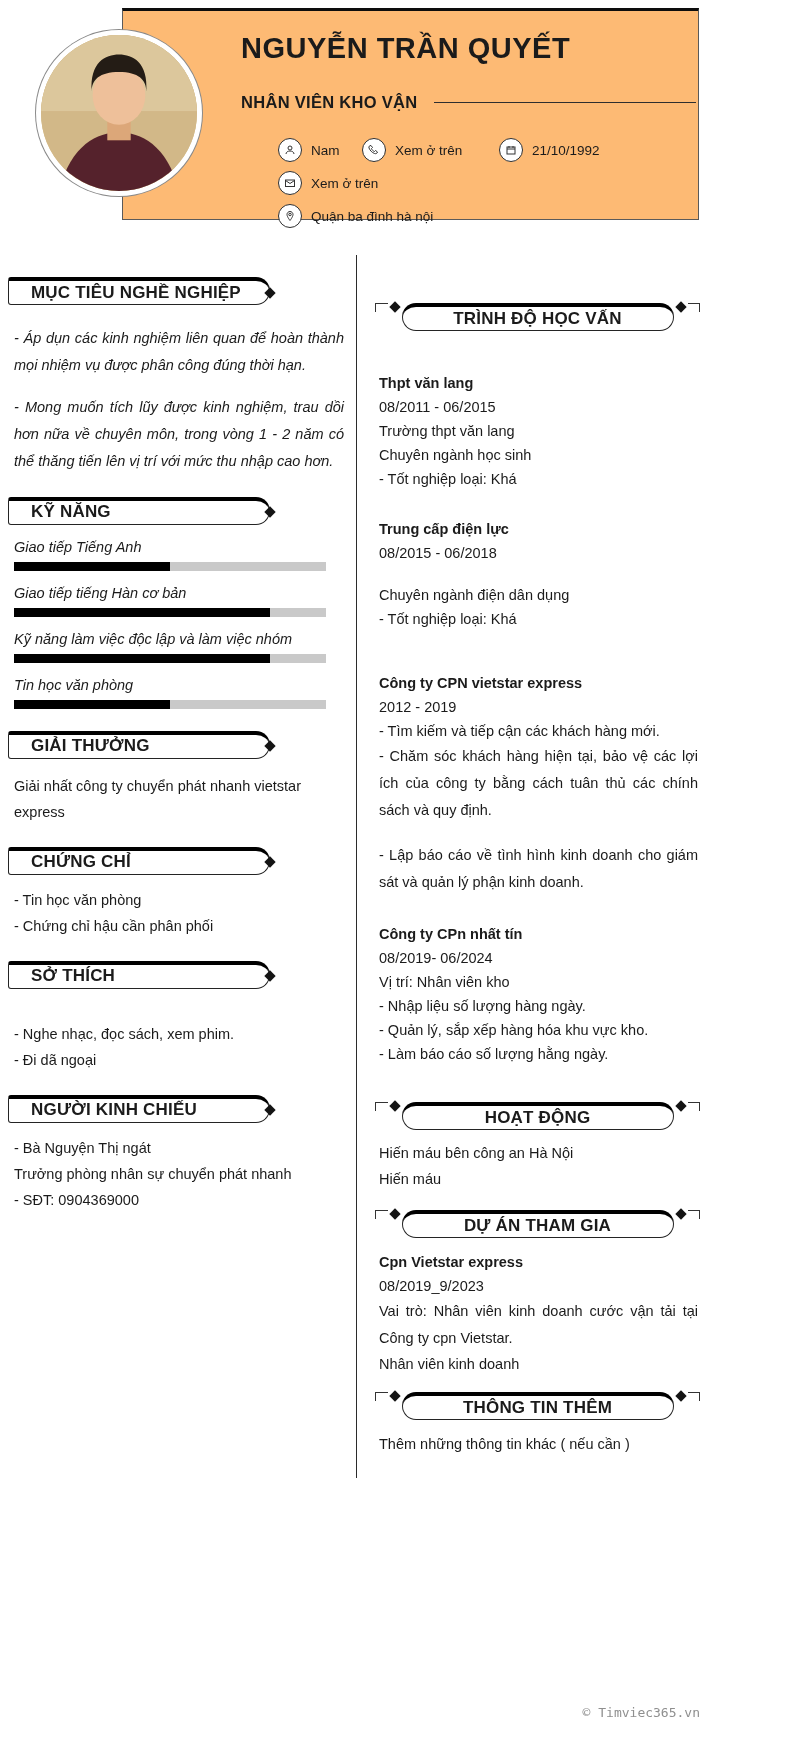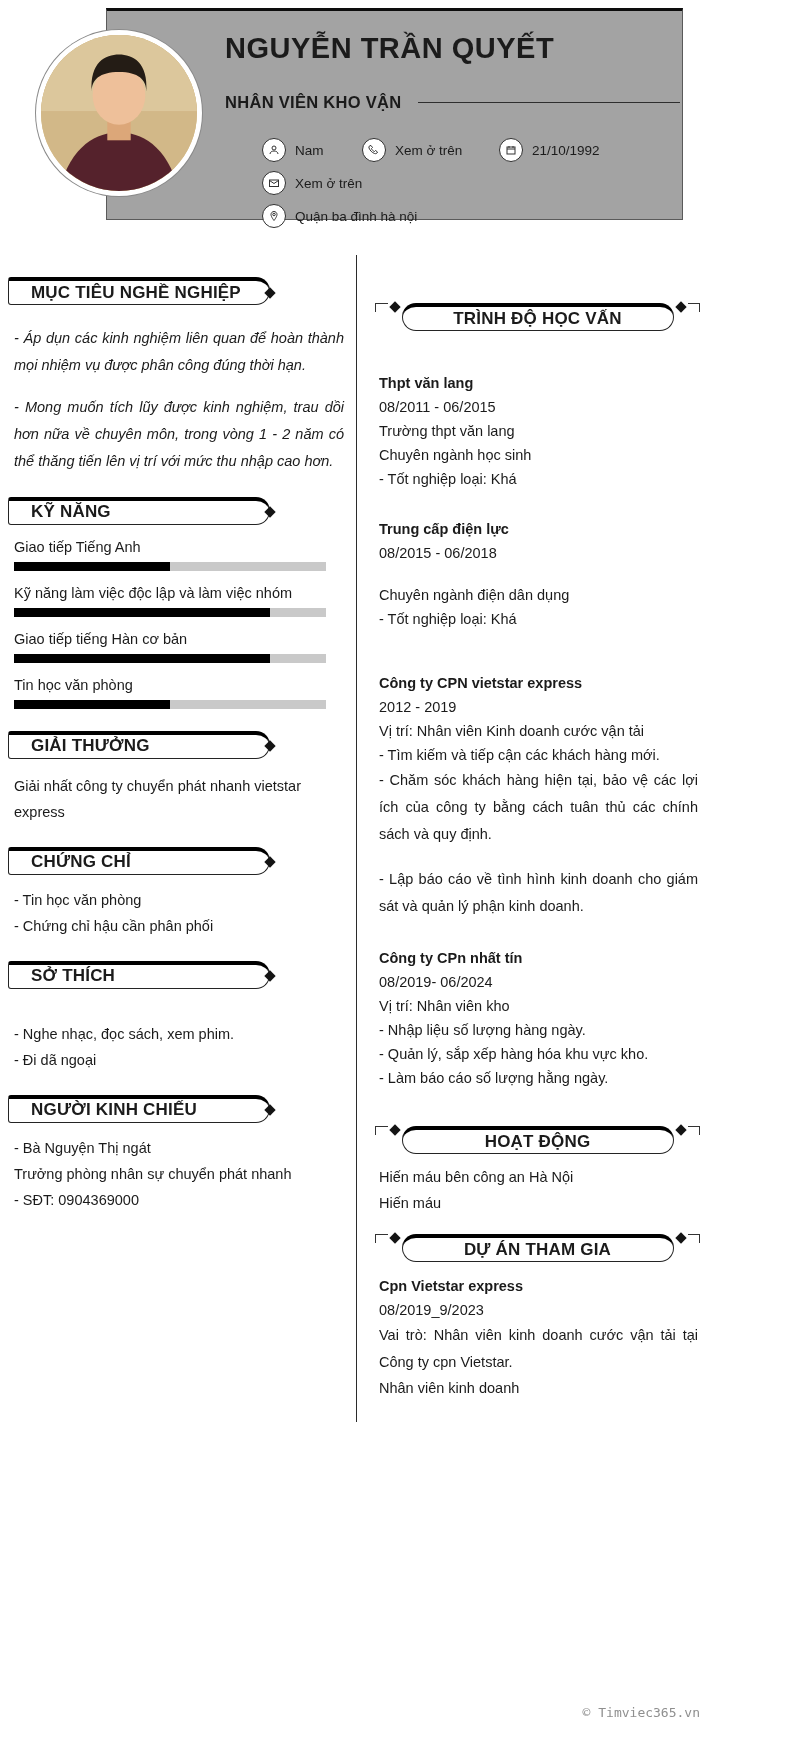--- a/index.html
+++ b/index.html
@@ -2,31 +2,31 @@
 <html lang="vi"><head>
 <meta charset="utf-8">
 <title>CV</title>
 <style>
   html,body{margin:0;padding:0;}
   body{width:800px;background:#ffffff;font-family:"Liberation Sans",sans-serif;color:#1b1b1b;}
   .page{position:relative;width:800px;height:1740px;background:#fff;overflow:hidden;}
 
   
   .cv-header{position:relative;height:255px;}
-  .header-box{position:absolute;left:106px;top:8px;width:575px;height:208px;border:1px solid #5a5a5a;border-top:3px solid #0d0d0d;background:#a3a3a3;}
+  .header-box{position:absolute;left:122px;top:8px;width:575px;height:208px;border:1px solid #5a5a5a;border-top:3px solid #0d0d0d;background:#fdba74;}
   .photo{position:absolute;left:36px;top:30px;width:156px;height:156px;border-radius:50%;border:5px solid #fff;box-shadow:0 0 0 1px #8a8a8a;overflow:hidden;background:#d6bc87;z-index:2;}
   .photo svg{display:block;width:100%;height:100%;}
   .name{margin:20px 0 0 118px;font-size:29px;line-height:34px;font-weight:bold;letter-spacing:.5px;}
   .title-row{display:flex;align-items:center;margin:14px 0 0 118px;padding-right:2px;}
   .job-title{font-size:16.5px;font-weight:bold;letter-spacing:.3px;}
   .title-rule{flex:1;height:1px;background:#2e2e2e;margin-left:16px;}
   .contacts{margin:13px 0 0 155px;}
   .contact-row{display:flex;align-items:center;margin-bottom:9px;}
   .contact-item{display:flex;align-items:center;}
-  .contact-item.w1{width:100px;}
+  .contact-item.w1{width:84px;}
   .contact-item.w2{width:137px;}
   .cicon{width:22px;height:22px;border:1px solid #2f2f2f;border-radius:50%;display:inline-flex;align-items:center;justify-content:center;flex:none;background:#fff;}
   .cicon svg{width:12px;height:12px;}
   .clabel{margin-left:9px;font-size:13.5px;white-space:nowrap;}
 
   
   .columns{display:flex;align-items:stretch;}
   .col-left{width:356px;flex:none;padding:0 10px 30px 8px;box-sizing:border-box;}
   .divider{width:1px;flex:none;background:#2b2b2b;}
   .col-right{flex:1;padding:0 100px 22px 18px;box-sizing:border-box;}
@@ -38,21 +38,21 @@
   
   .rhead{display:flex;}
   .rhead .tick{width:1px;height:9px;background:#333;flex:none;}
   .rhead .hline{flex:1;height:1px;background:#333;}
   .rhead .dm{width:8px;height:8px;background:#141414;transform:rotate(45deg);flex:none;margin:0 3px;}
   .rhead .pill{flex:none;width:272px;height:28px;border:1px solid #242424;border-top:4px solid #000;border-radius:14px;display:flex;align-items:center;justify-content:center;box-sizing:border-box;font-size:17px;font-weight:bold;letter-spacing:.2px;background:#fff;}
 
   
   .para{font-size:14.5px;line-height:27px;text-align:justify;padding:0 2px 0 6px;}
   .objective-text{margin-top:20px;font-style:italic;}
-  .skills-list{margin-top:4px;}
+  .skills-list{margin-top:4px;font-style:italic;}
   .skill{margin-top:13px;padding-left:6px;}
   .skill-label{font-size:14.5px;line-height:18px;}
   .skill-bar{margin-top:6px;width:312px;height:9px;background:#c9c9c9;}
   .skill-fill{height:100%;background:#000;}
   .lines{margin-top:12px;}
   .ln{font-size:14.5px;line-height:26px;padding-left:6px;}
   .hobbies-list{margin-top:32px;}
   .award-text{margin-top:14px;}
 
   
@@ -173,27 +173,27 @@
           <span class="dm"></span>
         </div>
         <div class="skills-list">
           <div class="skill">
             <div class="skill-label">Giao tiếp Tiếng Anh</div>
             <div class="skill-bar">
                 <div class="skill-fill" style="width: 50%;"></div>
               </div>
           </div>
           <div class="skill">
-            <div class="skill-label">Kỹ năng làm việc độc lập và làm việc nhóm</div>
+            <div class="skill-label">Giao tiếp tiếng Hàn cơ bản</div>
             <div class="skill-bar">
                 <div class="skill-fill" style="width: 82%;"></div>
               </div>
           </div>
           <div class="skill">
-            <div class="skill-label">Giao tiếp tiếng Hàn cơ bản</div>
+            <div class="skill-label">Kỹ năng làm việc độc lập và làm việc nhóm</div>
             <div class="skill-bar">
                 <div class="skill-fill" style="width: 82%;"></div>
               </div>
           </div>
           <div class="skill">
             <div class="skill-label">Tin học văn phòng</div>
             <div class="skill-bar">
                 <div class="skill-fill" style="width: 50%;"></div>
               </div>
           </div>
@@ -277,21 +277,20 @@
           <div class="rln mt18">Chuyên ngành điện dân dụng</div>
           <div class="rln">- Tốt nghiệp loại: Khá</div>
         </div>
       </section>
 
       <section>
 
         <div class="rb mt40">
           <div class="rb-title">Công ty CPN vietstar express</div>
           <div class="rln">2012 - 2019</div>
-          <div class="rln">Vị trí: Nhân viên Kinh doanh cước vận tải</div>
           <div class="rln">- Tìm kiếm và tiếp cận các khách hàng mới.</div>
           <div class="rln j">- Chăm sóc khách hàng hiện tại, bảo vệ các lợi ích của công ty bằng cách tuân thủ các chính sách và quy định.</div>
           <div class="rln j mt18">- Lập báo cáo về tình hình kinh doanh cho giám sát và quản lý phận kinh doanh.</div>
         </div>
 
         <div class="rb mt26">
           <div class="rb-title">Công ty CPn nhất tín</div>
           <div class="rln">08/2019- 06/2024</div>
           <div class="rln">Vị trí: Nhân viên kho</div>
           <div class="rln">- Nhập liệu số lượng hàng ngày.</div>
@@ -331,18 +330,34 @@
           <span class="tick"></span>
         </div>
         <div class="rb mt12">
           <div class="rb-title">Cpn Vietstar express</div>
           <div class="rln">08/2019_9/2023</div>
           <div class="rln j">Vai trò: Nhân viên kinh doanh cước vận tải tại Công ty cpn Vietstar.</div>
           <div class="rln">Nhân viên kinh doanh</div>
         </div>
       </section>
 
+      <section>
+        <div class="rhead r-info-head">
+          <span class="tick"></span>
+          <span class="hline"></span>
+          <span class="dm"></span>
+          <div class="pill">
+            <span>THÔNG TIN THÊM</span>
+          </div>
+          <span class="dm"></span>
+          <span class="hline"></span>
+          <span class="tick"></span>
+        </div>
+        <div class="rb mt12">
+          <div class="rln">Thêm những thông tin khác ( nếu cần )</div>
+        </div>
+      </section>
 
     </main>
   </div>
 
   <div class="footer">© Timviec365.vn</div>
 </div>
 
 </body></html>

